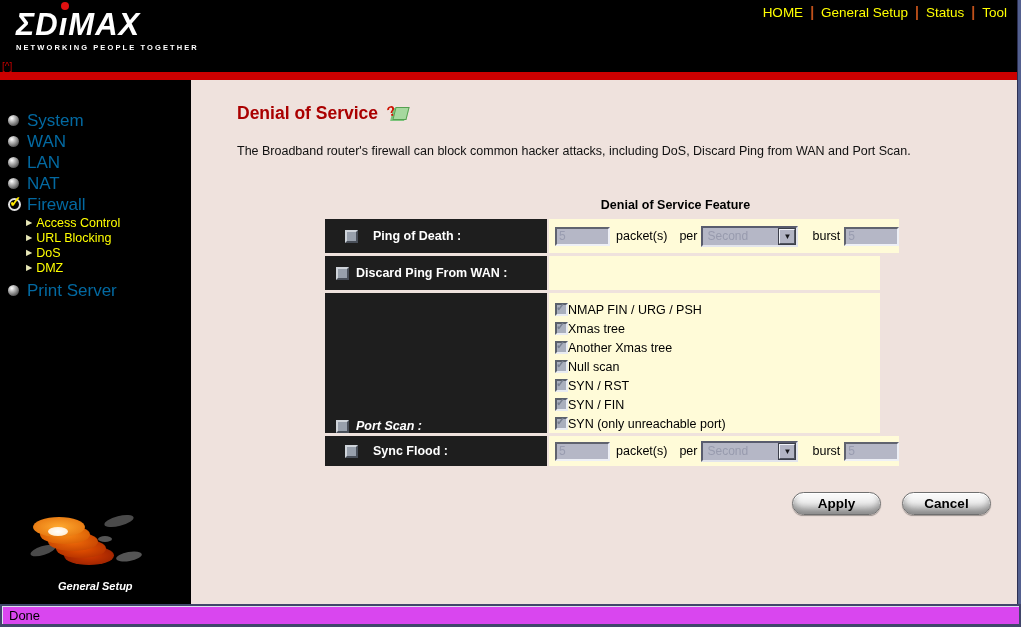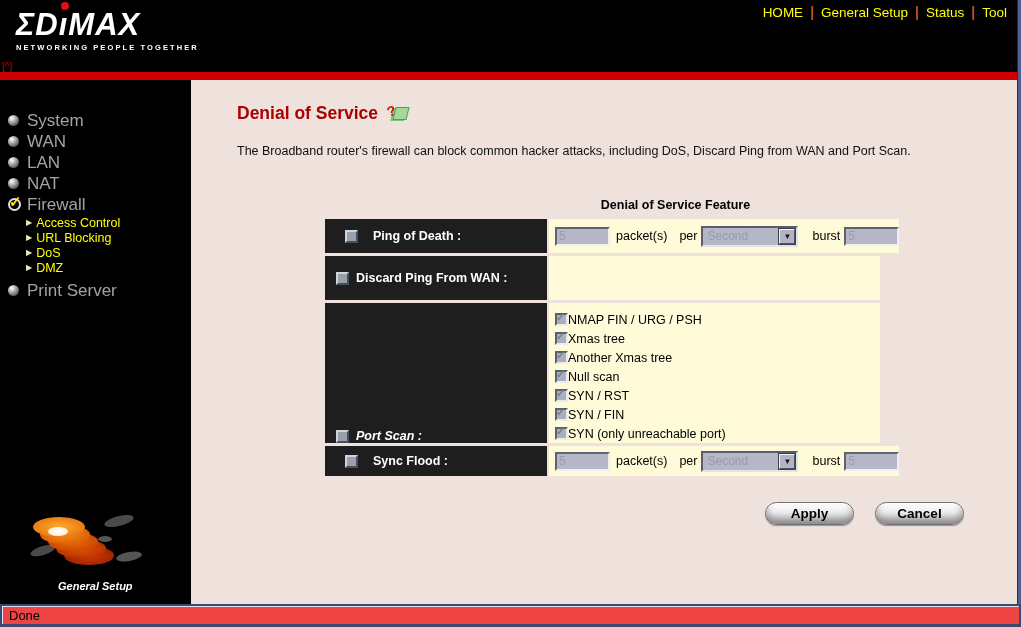--- a/index.html
+++ b/index.html
@@ -25,21 +25,21 @@
   .topnav a{ color:#ffff00; font-size:13.5px; text-decoration:none; }
   .topnav .sep{ color:#c0511a; font-weight:bold; margin:0 7px; font-size:14px; }
   .corner-mark{ position:absolute; left:2px; bottom:0px; color:#cc0000; font-size:10px; }
   
   .redbar{ height:8px; background:#cc0000; }
   
   .body-row{ display:flex; height:524px; }
   .sidebar{ width:191px; background:#000; flex-shrink:0; position:relative; }
   .menu{ padding-top:30px; }
   .menu-item{ display:flex; align-items:center; height:21px; padding-left:8px; cursor:pointer; }
-  .menu-item .label{ color:#a3a3a3; font-size:17px; }
+  .menu-item .label{ color:#0369a1; font-size:17px; }
   .bullet{ width:11px; height:11px; border-radius:50%; flex-shrink:0; margin-right:8px;
     background:radial-gradient(circle at 35% 30%, #ffffff, #9a9a9a 45%, #3c3c3c 85%); }
   .fw-check{ width:13px; height:13px; border:2px solid #e0e0e0; border-radius:50%; flex-shrink:0; margin-right:6px; position:relative; }
   .fw-check::after{ content:"✓"; position:absolute; top:-7px; left:-1px; color:#ffe800; font-weight:bold; font-size:15px; }
   .sub-item{ display:flex; align-items:center; height:15px; padding-left:26px; cursor:pointer; }
   .sub-item .tri{ color:#e8e8b8; font-size:8px; margin-right:4px; }
   .sub-item .label{ color:#ffff00; font-size:12.5px; }
   .mi-print{ margin-top:5px; }
   
   .badge{ position:absolute; left:28px; bottom:14px; width:135px; height:78px; }
@@ -62,21 +62,21 @@
   .help-icon .book{ position:absolute; right:1px; top:2px; width:14px; height:13px; background:#a6d89e; border:1px solid #55a050; transform:skewX(-14deg); box-shadow:-2px 1px 0 #7cc47c; }
   .help-icon .qmark{ position:absolute; left:0; top:-2px; color:#cc1100; font-weight:bold; font-size:14px; transform:rotate(-18deg); }
   .desc{ margin:20px 46px 0 46px; font-size:12.5px; color:#101010; }
   .feature-header{ margin:40px 0 7px 139px; font-size:12.5px; font-weight:bold; color:#000;text-align:center; }
   .dos-table{ margin-left:134px; width:555px; }
   .trow{ display:flex; margin-bottom:3px; }
   .tleft{ width:222px; flex-shrink:0; background:#1e1e1e; color:#fff; font-weight:bold; font-size:12.5px;
     display:flex; align-items:center; padding-left:11px; gap:7px; margin-right:2px; }
   .tleft.wide-gap{ padding-left:20px; gap:15px; }
   .tright{ flex:1; background:#fffbd8; display:flex; align-items:center; padding-left:6px; font-size:12.5px; color:#000; }
-  .r-pod{ height:34px; } .r-dp{ height:44px; } .r-ps{ height:140px; } .r-sf{ height:30px; }
+  .r-pod{ height:34px; } .r-dp{ height:34px; } .r-ps{ height:140px; } .r-sf{ height:30px; }
   .r-ps .tleft{ align-items:flex-end; padding-top:10px;font-style:italic; }
   .r-ps .tright{ display:block; padding-top:7px; }
   .opt-line{ display:flex; align-items:center; gap:0; height:19px; }
   
   .cb-dark{ width:13px; height:13px; flex-shrink:0; background:#98a0ac; cursor:pointer;
     border-top:2px solid #cfd4da; border-left:2px solid #cfd4da; border-right:2px solid #494f59; border-bottom:2px solid #494f59; }
   .cb-checked{ width:13px; height:13px; flex-shrink:0; background:#a9afbd; position:relative; cursor:pointer;
     border-top:2px solid #5a606b; border-left:2px solid #5a606b; border-right:2px solid #e9ecf2; border-bottom:2px solid #e9ecf2; }
   .cb-checked::after{ content:"✓"; position:absolute; top:-4px; left:-1px; font-size:11px; font-weight:bold; color:#798192; }
   
@@ -85,28 +85,28 @@
   .dis-input:disabled{ background:#b5b7c6; color:#999cb0; opacity:1; }
   .ctrl-label{ color:#000; }
   .dis-select{ width:97px; height:21px; background:#b5b7c6; display:flex; align-items:center; cursor:pointer;
     border-top:2px solid #595c6e; border-left:2px solid #595c6e; border-right:2px solid #e2e4ec; border-bottom:2px solid #e2e4ec; }
   .sel-text{ flex:1; color:#989bae; font-size:12px; padding-left:4px; overflow:hidden; white-space:nowrap; }
   .sel-btn{ width:16px; height:15px; margin-right:1px; background:#b2b4c4; display:flex; align-items:center; justify-content:center;
     border-top:1px solid #f0f2f8; border-left:1px solid #f0f2f8; border-right:1px solid #50535f; border-bottom:1px solid #50535f;
     font-size:8px; color:#15151a; outline:1px solid #3c3f4a; }
   .sp6{ width:6px; } .sp12{ width:12px; } .sp4{ width:4px; } .sp14{ width:14px; }
   
-  .btn-row{ display:flex; justify-content:flex-end; padding-right:57px; gap:21px; margin-top:26px; }
+  .btn-row{ display:flex; justify-content:flex-end; padding-right:30px; gap:21px; margin-top:26px; }
   .pill-btn{ width:89px; height:23px; border-radius:12px; font-family:inherit; font-weight:bold; font-size:13.5px; color:#000; cursor:pointer;
     background:linear-gradient(180deg,#ffffff 0%, #ececec 45%, #c2c2c2 100%);
     border:1px solid #6f6f6f;
     box-shadow: inset 0 1px 0 #ffffff, inset 0 -5px 7px rgba(90,90,90,.55), 0 1px 1px rgba(0,0,0,.35);
     display:flex; align-items:center; justify-content:center; }
   
-  .statusbar{ height:23px; background:#ef4444; position:relative; z-index:95;
+  .statusbar{ height:23px; background:#d946ef; position:relative; z-index:95;
     border-top:2px solid #41466b; border-bottom:3px solid #41466b; border-left:2px solid #41466b; border-right:2px solid #41466b;
     box-shadow: inset 1px 1px 0 #dde2ec;
     display:flex; align-items:center; padding-left:7px; font-size:13px; color:#000; }
 </style>
 </head>
 <body>
 
 <div class="win-right-border"></div>
 
 <div class="header">

